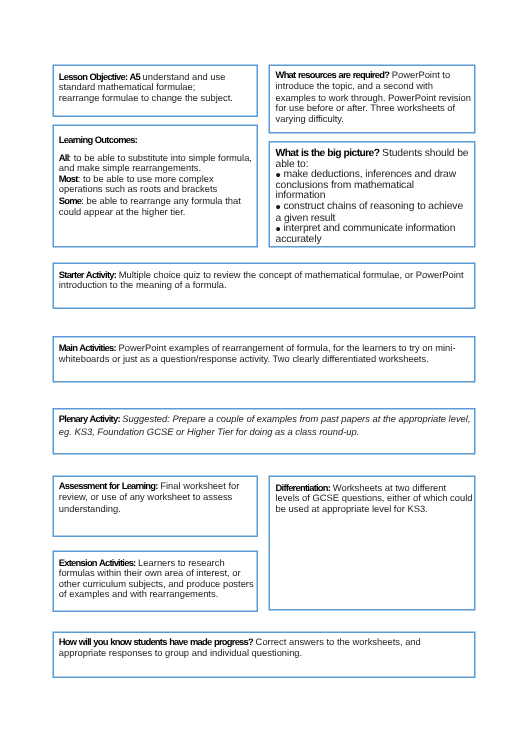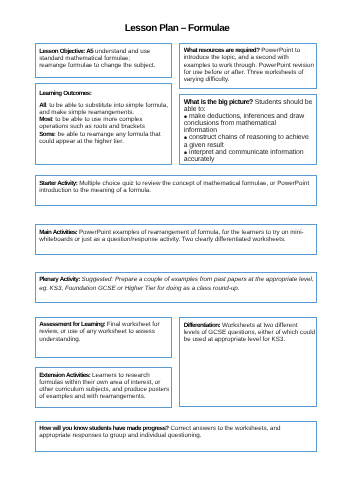--- a/index.html
+++ b/index.html
@@ -19,21 +19,20 @@
   .bigpic{font-size:6.9px;line-height:7.15px;letter-spacing:-0.08px;}
   .bigpic b{letter-spacing:-0.42px;word-spacing:0.3px;}
   .bul{font-size:10px;line-height:0;position:relative;top:2px;}
   .blank{display:block;height:5.8px;}
 </style>
 </head>
 <body>
 
 <div class="page">
 
-  <div class="title">Lesson Plan – Formulae</div>
 
   <div class="box" style="left:34.5px;top:43.3px;width:137px;height:34.3px;">
     <div class="tx"><b>Lesson Objective: A5</b><span> understand and use</span><br><span>standard mathematical formulae;</span><br><span>rearrange formulae to change the subject.</span></div>
   </div>
 
   <div class="box" style="left:34.5px;top:83.4px;width:137px;height:82px;">
     <div class="tx outcomes"><b>Learning Outcomes:</b><span class="blank"></span><b>All</b><span>: to be able to substitute into simple formula,</span><br><span>and make simple rearrangements.</span><br><b>Most</b><span>: to be able to use more complex</span><br><span>operations such as roots and brackets</span><br><b>Some</b><span>: be able to rearrange any formula that</span><br><span>could appear at the higher tier.</span></div>
   </div>
 
   <div class="box" style="left:179px;top:42.8px;width:137.6px;height:46px;">

